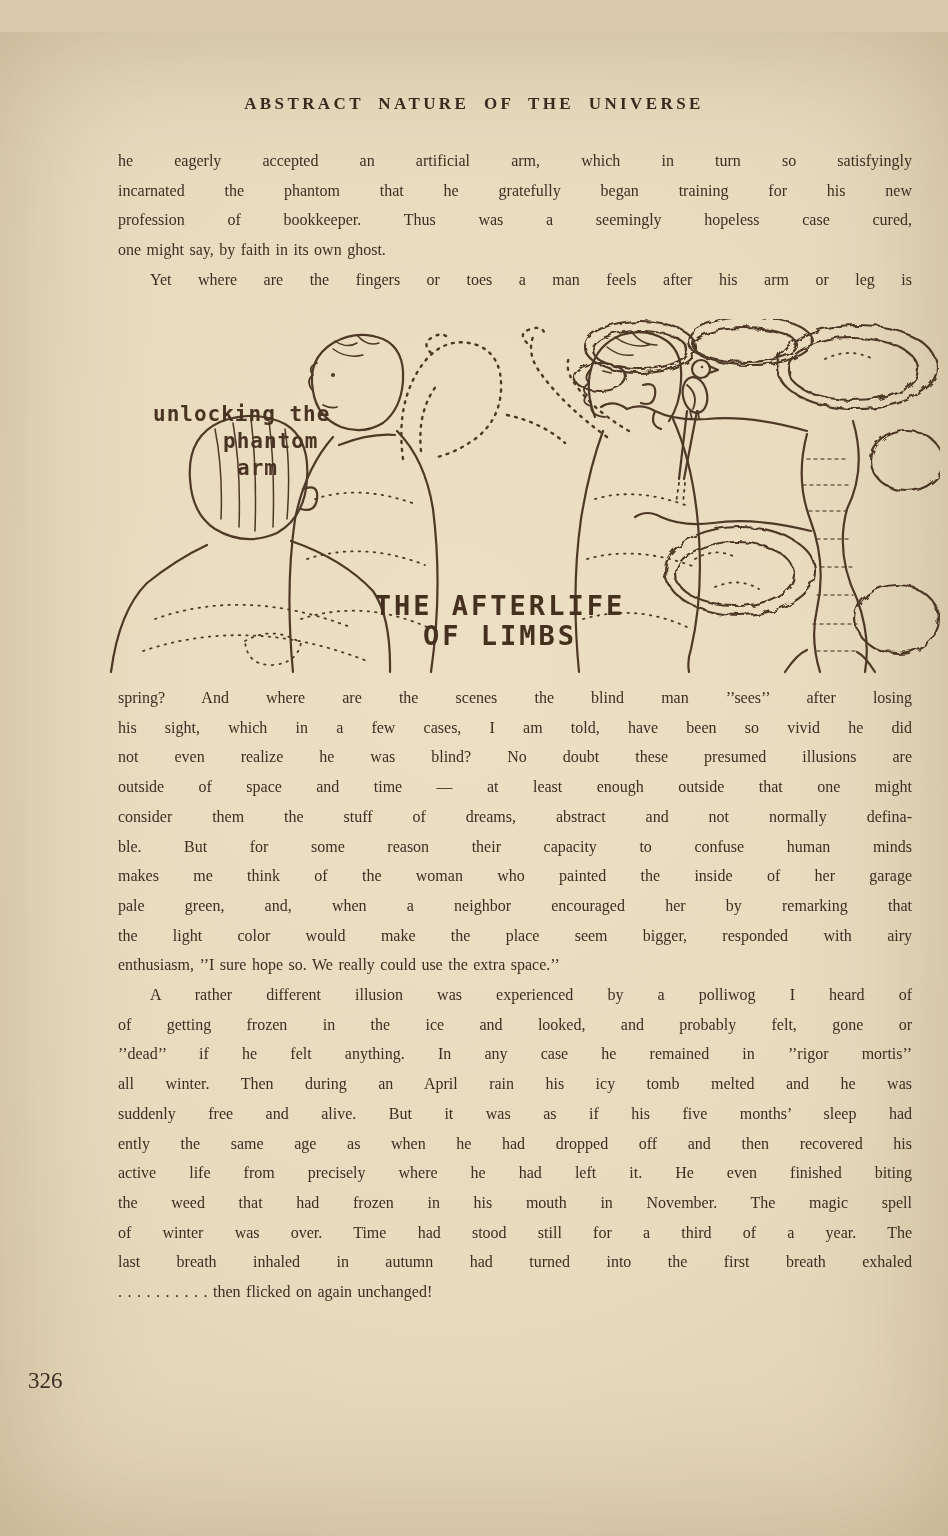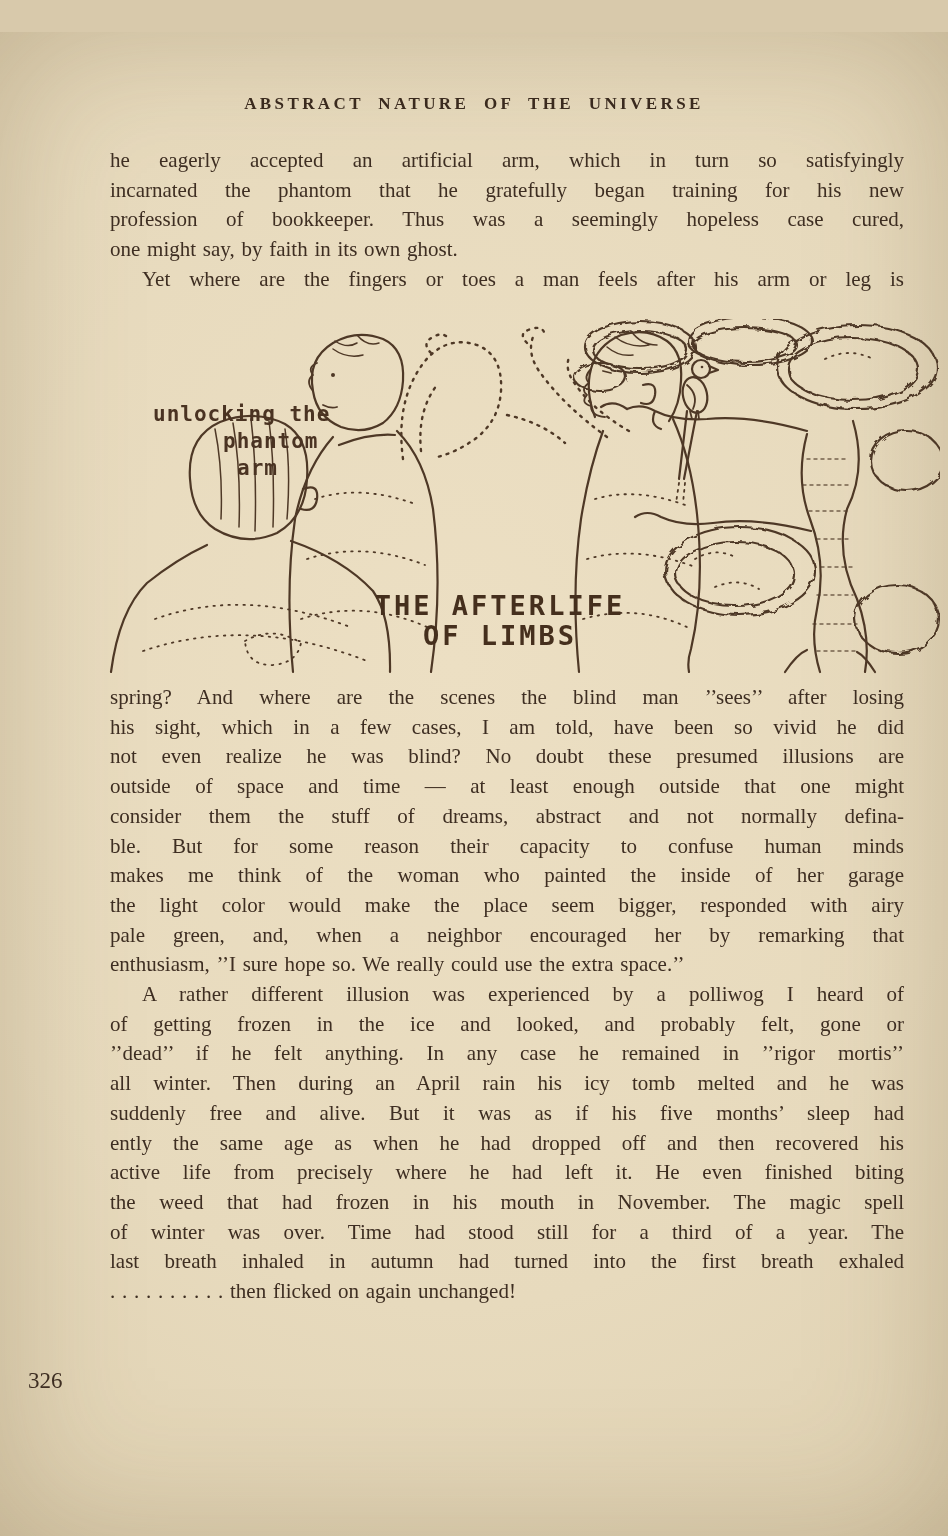--- a/index.html
+++ b/index.html
@@ -16,22 +16,22 @@
     margin-top: 32px;
   }
   .running-head {
     position:absolute; top:62px; left:0; width:100%;
     text-align:center;
     font-size:17px; font-weight:700;
     letter-spacing:3.4px; word-spacing:7px;
     color:#3a2a1e;
   }
   .body-text {
-    position:absolute; left:110px; width:794px;
-    font-size:21px; line-height:29.7px;
+    position:absolute; left:118px; width:794px;
+    font-size:16px; line-height:29.7px;
     color:#3e2e22;
     word-spacing:1.5px;
   }
   #body-top    { top:114px; }
   #body-bottom { top:651px; }
   .line        { text-align:left; }
   .line.just   { text-align:justify; text-align-last:justify; }
   .line.indent { text-indent:32px; }
   .page-number {
     position:absolute; left:28px; top:1336px;
@@ -157,22 +157,22 @@
 
   <div class="body-text" id="body-bottom">
       <div class="para">
         <div class="line just">spring?  And where are the scenes the blind man ’’sees’’ after losing</div>
         <div class="line just">his sight, which in a few cases, I am told, have been so vivid he did</div>
         <div class="line just">not even realize he was blind?  No doubt these presumed illusions are</div>
         <div class="line just">outside of space and time — at least enough outside that one might</div>
         <div class="line just">consider them the stuff of dreams, abstract and not normally defina-</div>
         <div class="line just">ble.  But for some reason their capacity to confuse human minds</div>
         <div class="line just">makes me think of the woman who painted the inside of her garage</div>
+        <div class="line just">pale green, and, when a neighbor encouraged her by remarking that</div>
         <div class="line just">the light color would make the place seem bigger, responded with airy</div>
-        <div class="line just">pale green, and, when a neighbor encouraged her by remarking that</div>
         <div class="line">enthusiasm, ’’I sure hope so.  We really could use the extra space.’’</div>
       </div>
       <div class="para">
         <div class="line just indent">A rather different illusion was experienced by a polliwog I heard of</div>
         <div class="line just">of getting frozen in the ice and looked, and probably felt, gone or</div>
         <div class="line just">’’dead’’ if he felt anything.  In any case he remained in ’’rigor mortis’’</div>
         <div class="line just">all winter.  Then during an April rain his icy tomb melted and he was</div>
         <div class="line just">suddenly free and alive.  But it was as if his five months’ sleep had</div>
         <div class="line just">ently the same age as when he had dropped off and then recovered his</div>
         <div class="line just">active life from precisely where he had left it.  He even finished biting</div>

